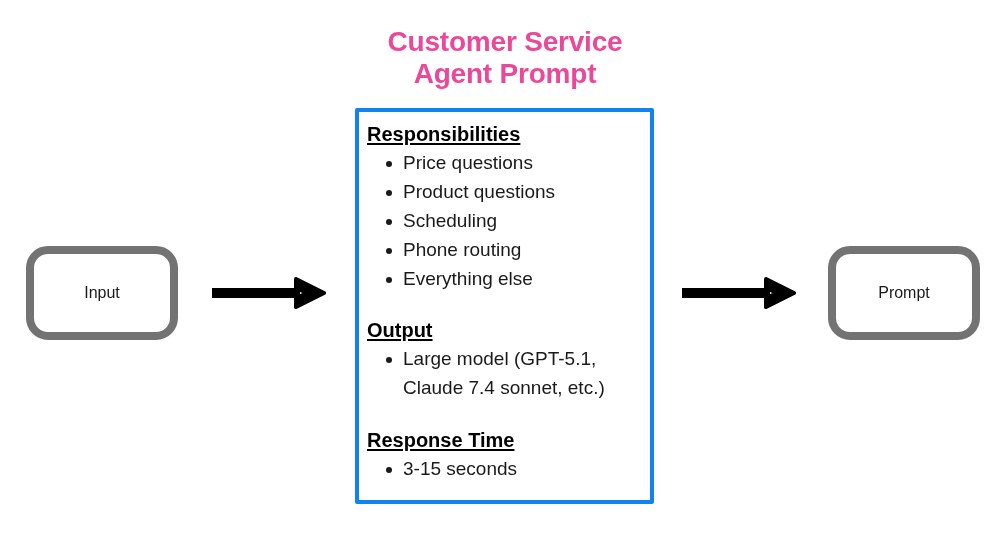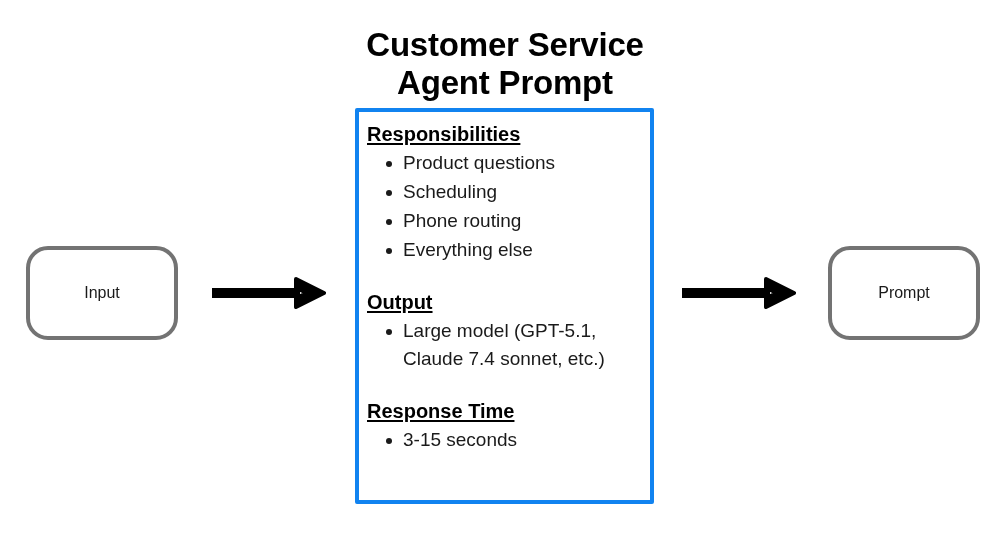--- a/index.html
+++ b/index.html
@@ -21,34 +21,34 @@
     height: 550px;
   }
 
   
   .title {
     position: absolute;
     left: 345px;
     top: 26px;
     width: 320px;
     text-align: center;
-    font-size: 33px;
+    font-size: 28px;
     font-weight: bold;
     line-height: 1.14;
-    color: #000000;
+    color: #ec4899;
     letter-spacing: -0.2px;
   }
   .title-line { display: block; }
 
   
   .node {
     position: absolute;
     box-sizing: border-box;
     background: #ffffff;
-    border: 4px solid #737373;
+    border: 8px solid #737373;
     border-radius: 22px;
     display: flex;
     align-items: center;
     justify-content: center;
   }
   .node-label {
     font-size: 16px;
     color: #1a1a1a;
     line-height: 1.2;
   }
@@ -155,20 +155,21 @@
       <rect x="0" y="13" width="88" height="10" fill="#000000"></rect>
       <path d="M 84 4 L 112 18 L 84 32 L 84 23 L 95 18 L 84 13 Z" fill="#000000" stroke="#000000" stroke-width="4" stroke-linejoin="round"></path>
     </svg>
   </div>
 
   <div id="prompt-card">
 
     <div class="section">
       <div class="section-heading">Responsibilities</div>
       <ul class="bullets">
+        <li>Price questions</li>
         <li>Product questions</li>
         <li>Scheduling</li>
         <li>Phone routing</li>
         <li>Everything else</li>
       </ul>
     </div>
 
     <div class="section">
       <div class="section-heading">Output</div>
       <ul class="bullets">

